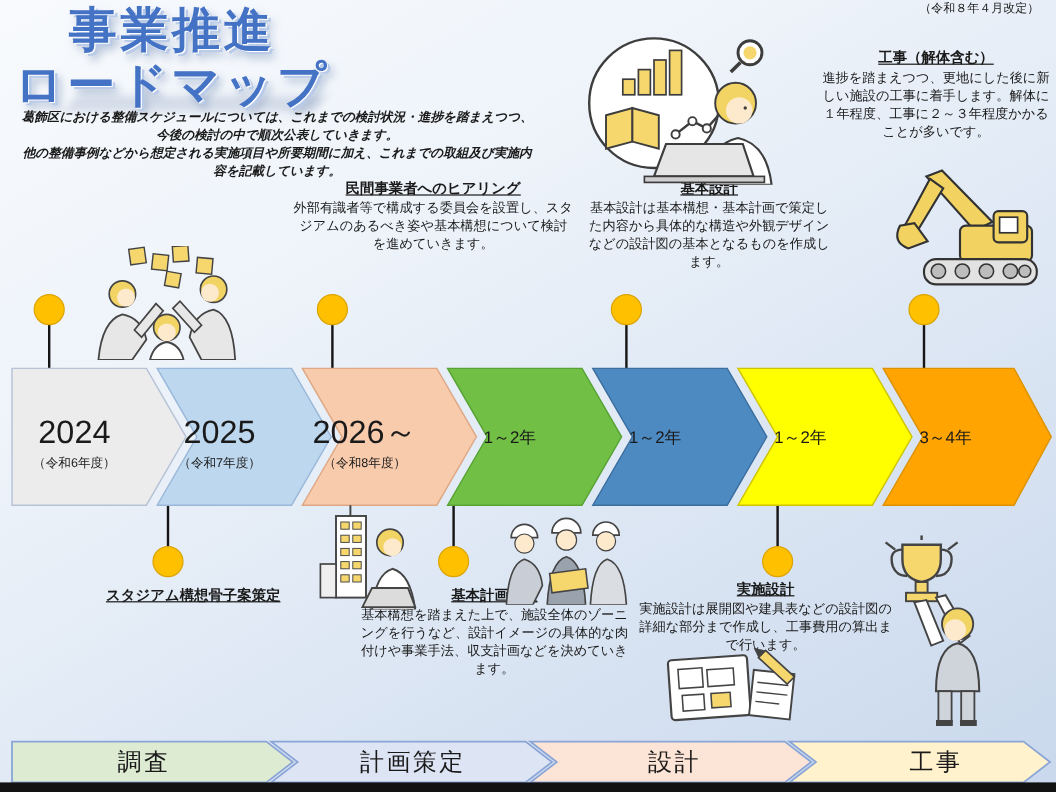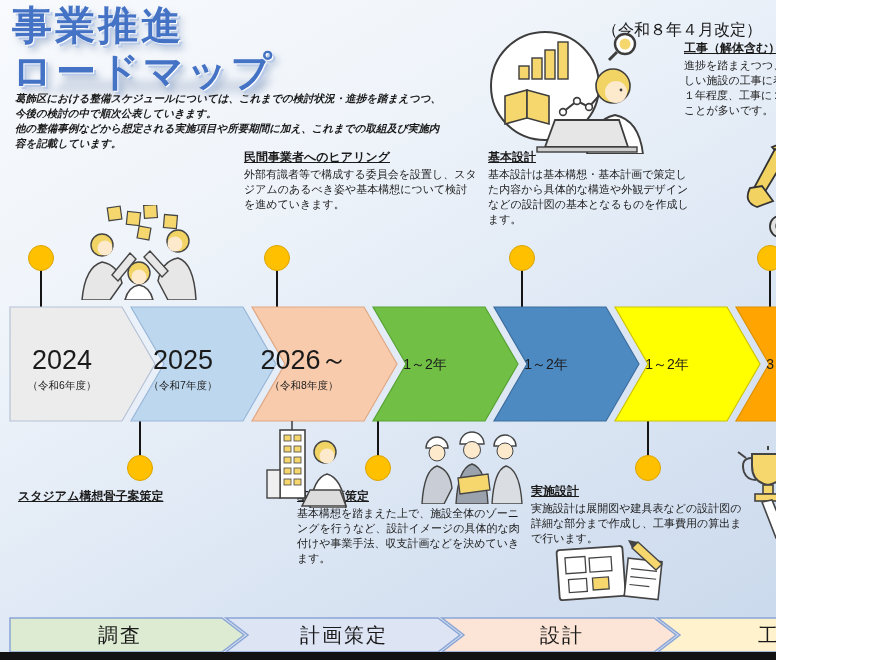--- a/index.html
+++ b/index.html
@@ -1,30 +1,30 @@
 <!DOCTYPE html>
 <html><head>
 <meta charset="utf-8">
 <style>
   html,body{margin:0;padding:0;background:#fff;}
   #canvas{
-    position:relative;width:776px;height:660px;overflow:hidden;
+    position:relative;width:880px;height:660px;overflow:hidden;
     background:linear-gradient(150deg,#f8fafd 0%,#eff4fa 30%,#dde7f4 62%,#c9d8ec 100%);
-    font-family:"Liberation Sans","DejaVu Sans",sans-serif;color:#1a1a1a;
+    font-family:"Liberation Sans","DejaVu Sans",sans-serif;color:#1a1a1a;text-align:center;
   }
   .abs{position:absolute;}
   
   .title{
     left:12px;top:2px;font-size:40px;font-weight:bold;line-height:1.15;letter-spacing:3px;
     color:#4472c4;
     text-shadow:1px 1px 0 #fff,3px 3px 0 #b9cbe8,5px 6px 7px rgba(110,135,175,.55);
   }
   .title-shadow{left:58px;top:80px;width:210px;height:13px;background:rgba(150,165,195,.35);
     filter:blur(4px);transform:skewX(-35deg);}
-  .revision{right:14px;top:20px;font-size:16px;}
+  .revision{right:14px;top:0;font-size:10px;}
   .intro{left:15px;top:91px;width:432px;font-size:10.5px;font-style:italic;font-weight:600;line-height:1.42;}
   
   .note{line-height:1.38;font-size:11px;}
   .note .hd{font-weight:bold;font-size:12px;text-decoration:underline;display:inline-block;margin-bottom:1px;}
   
   .mline{width:2px;background:#151515;}
   .mdot{width:26px;height:26px;border-radius:50%;background:#ffc000;border:1px solid #dba400;box-sizing:border-box;}
   
   text{font-family:"Liberation Sans","DejaVu Sans",sans-serif;fill:#1a1a1a;}
   .yr{font-size:27px;}

